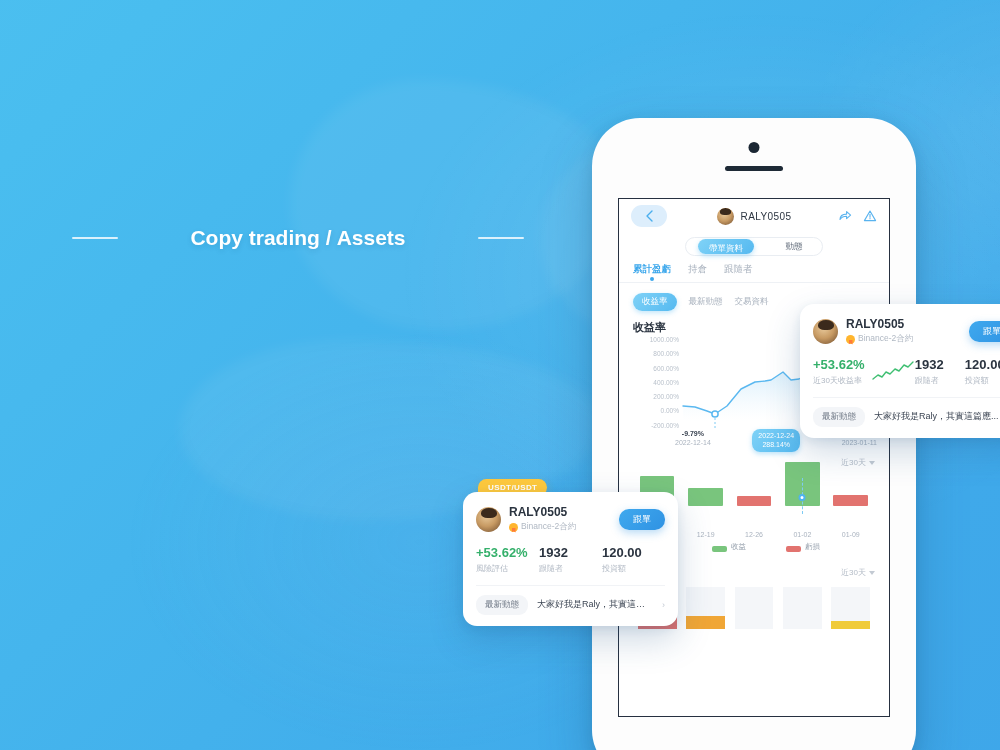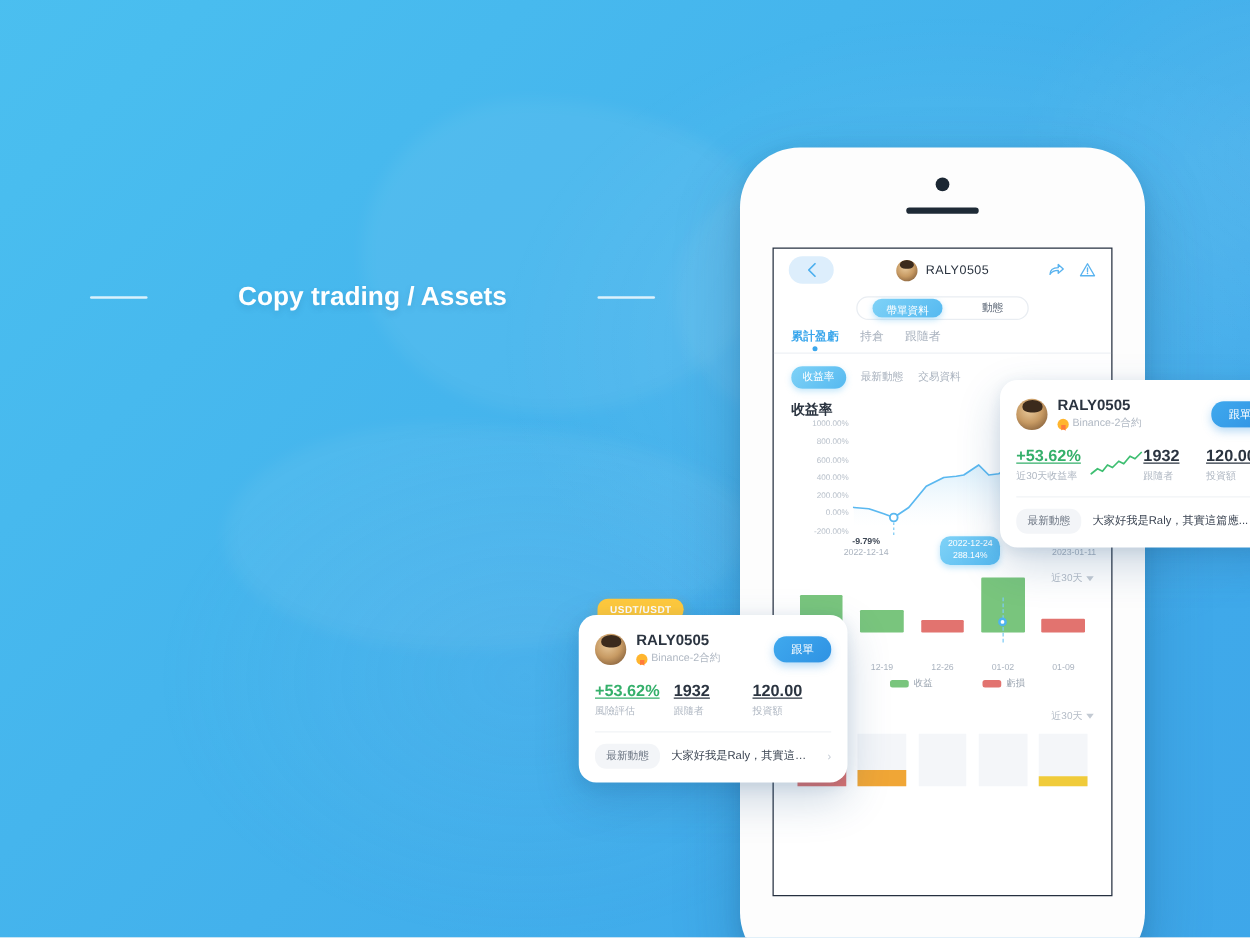--- a/index.html
+++ b/index.html
@@ -122,21 +122,21 @@
           justify-content:space-around; }
   .barcol { width:17%; height:100%; position:relative; }
   .bar { position:absolute; left:8%; width:84%; border-radius:1px; }
   .barbg { position:absolute; left:8%; width:84%; background:#f6f8fa; }
   .dot-marker { position:absolute; width:7px; height:7px; border-radius:50%; background:#fff;
                 border:2px solid #4fb3ef; left:50%; transform:translateX(-50%); }
   .dash-v { position:absolute; left:50%; width:1px; border-left:1px dashed #7ecbf4; }
   #barx { position:absolute; left:0; right:0; bottom:0; display:flex; justify-content:space-around; }
   .barx-lab { width:17%; text-align:center; font-size:7px; color:#aab3bf; }
   #bar-legend { display:flex; justify-content:center; gap:16px; margin-top:4px; }
-  .lg { display:flex; align-items:center; gap:4px; font-size:7.5px; color:#98a2ae;padding-left:24px; }
+  .lg { display:flex; align-items:flex-end; gap:4px; font-size:7.5px; color:#98a2ae;padding-left:24px; }
   .lg .sw { width:15px; height:6px; border-radius:2px; }
 
   
   #risk-head { display:flex; align-items:center; padding:13px 14px 0; }
   #risk-title { font-size:11px; font-weight:bold; color:#2b3440; }
   #riskbars { display:flex; justify-content:space-around; align-items:flex-end;
               height:42px; margin:7px 14px 0; }
   .rcol { width:16%; height:100%; position:relative; }
   .rbg { position:absolute; left:0; width:100%; top:0; bottom:0; background:#f4f6f9; }
   .rbar { position:absolute; left:0; width:100%; bottom:0; }
@@ -156,21 +156,21 @@
   .c-sub { font-size:8.5px; color:#b0b8c3; display:flex; align-items:center; gap:3px; margin-top:1px; }
   .medal { width:9px; height:9px; border-radius:50%; background:#ffb52e; position:relative; flex:none; }
   .medal::after{content:"";position:absolute;left:2.5px;top:5px;width:4px;height:5px;background:#ff7a3d;
                 clip-path:polygon(0 0,100% 0,100% 100%,50% 72%,0 100%);}
   .c-btn { margin-left:auto; background:linear-gradient(135deg,#3fa9ee,#2f92e3); color:#fff;
            font-size:9px; padding:4px 14px; border-radius:10px; border:none;
            box-shadow:0 3px 8px rgba(50,150,225,.35); }
   .c-stats { display:flex; margin-top:12px; }
   .c-stat { flex:1; }
   .c-stat.mid, .c-stat.right { text-align:left; }
-  .c-val { font-size:13px; font-weight:bold; color:#2b3440; line-height:1.2;text-decoration:underline; }
+  .c-val { font-size:13px; font-weight:bold; color:#2b3440; line-height:1.2; }
   .c-val.green { color:#35b06b; }
   .c-lab { font-size:8px; color:#b0b8c3; margin-top:2px; }
   .spark { width:44px; height:22px; }
   .c-foot { display:flex; align-items:center; gap:9px; margin-top:11px;
             border-top:1px solid #f1f3f6; padding-top:9px; }
   .c-chip { font-size:8.5px; color:#6e7784; background:#f3f5f8;
             padding:4px 9px; border-radius:9px; white-space:nowrap; }
   .c-msg { font-size:9px; color:#3c4553; flex:1; overflow:hidden; white-space:nowrap;
            text-overflow:ellipsis; }
   .c-arrow { color:#c3cad3; font-size:9px; }

